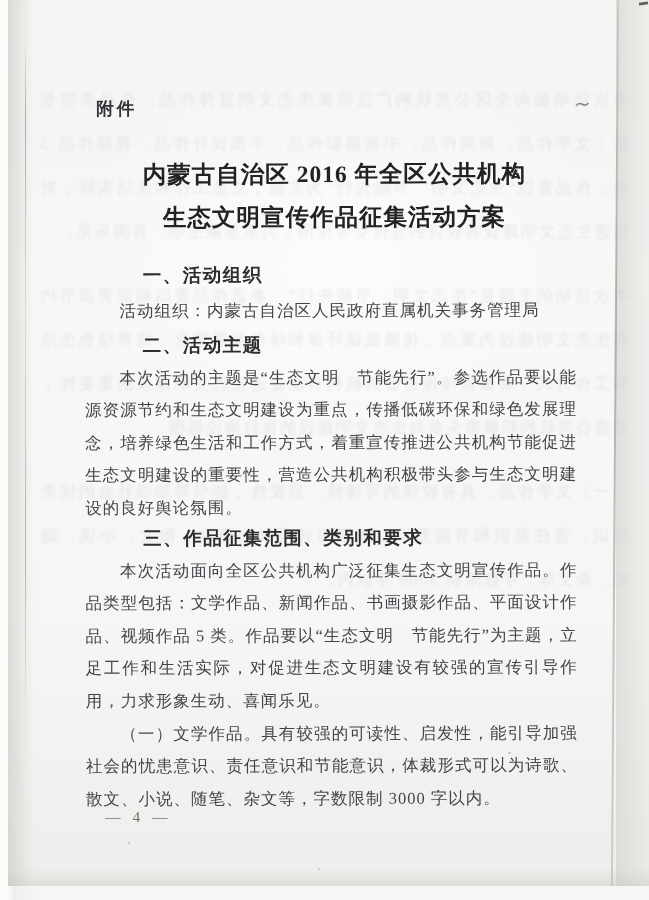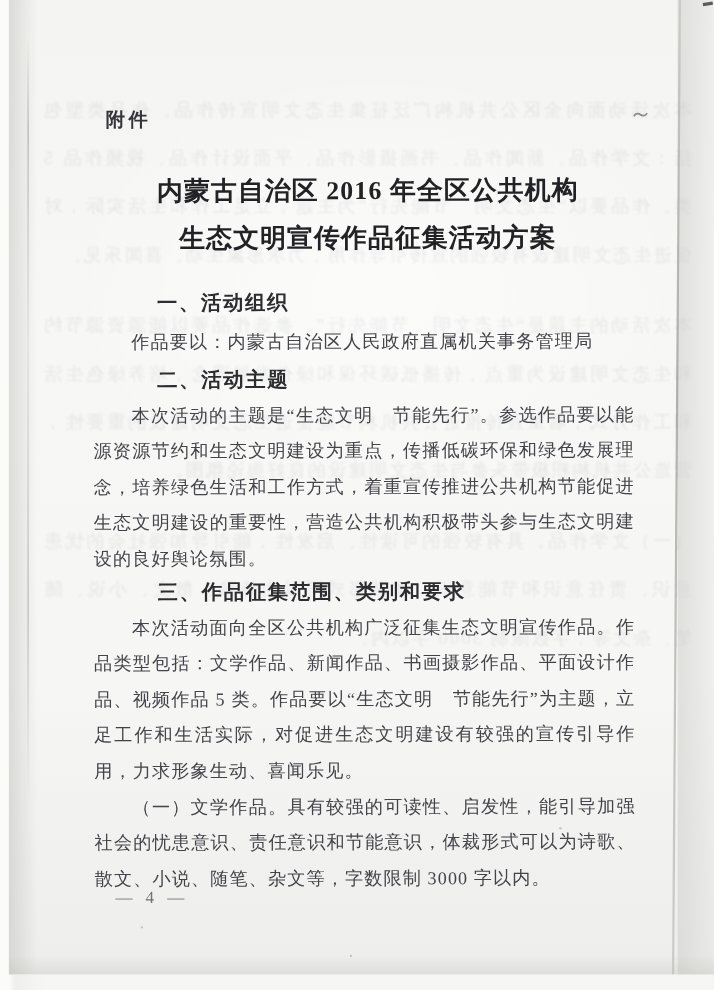--- a/index.html
+++ b/index.html
@@ -121,21 +121,21 @@
 
     <div class="content">
       <div class="attachment-label">附件</div>
 
       <div class="doc-title">
         <div>内蒙古自治区 2016 年全区公共机构</div>
         <div>生态文明宣传作品征集活动方案</div>
       </div>
 
       <div class="sec-heading h1">一、活动组织</div>
-      <p class="body-para">作品要以：内蒙古自治区人民政府直属机关事务管理局</p>
+      <p class="body-para">活动组织：内蒙古自治区人民政府直属机关事务管理局</p>
 
       <div class="sec-heading h2">二、活动主题</div>
       <p class="body-para tight">本次活动的主题是“生态文明　节能先行”。参选作品要以能源资源节约和生态文明建设为重点，传播低碳环保和绿色发展理念，培养绿色生活和工作方式，着重宣传推进公共机构节能促进生态文明建设的重要性，营造公共机构积极带头参与生态文明建设的良好舆论氛围。</p>
 
       <div class="sec-heading h3">三、作品征集范围、类别和要求</div>
       <p class="body-para tight">本次活动面向全区公共机构广泛征集生态文明宣传作品。作品类型包括：文学作品、新闻作品、书画摄影作品、平面设计作品、视频作品 5 类。作品要以“生态文明　节能先行”为主题，立足工作和生活实际，对促进生态文明建设有较强的宣传引导作用，力求形象生动、喜闻乐见。</p>
       <p class="body-para flush">（一）文学作品。具有较强的可读性、启发性，能引导加强社会的忧患意识、责任意识和节能意识，体裁形式可以为诗歌、散文、小说、随笔、杂文等，字数限制 3000 字以内。</p>
     </div>
 
     <div class="page-number">— 4 —</div>

